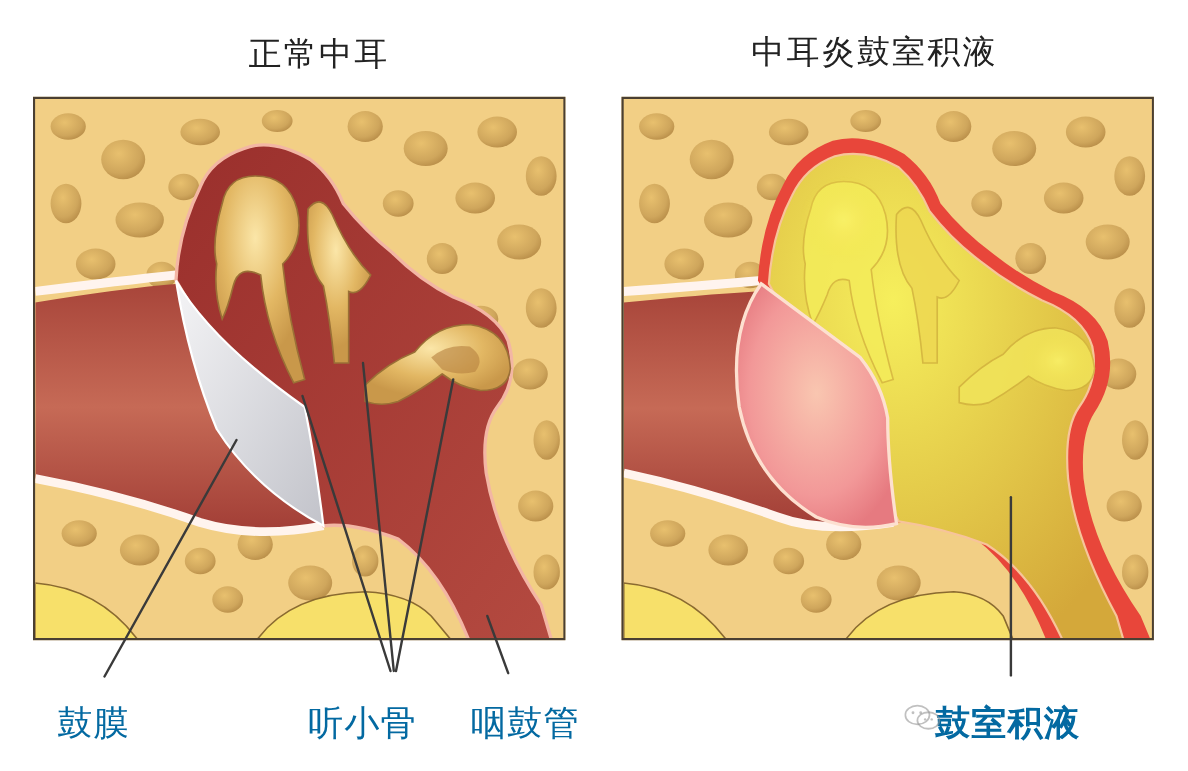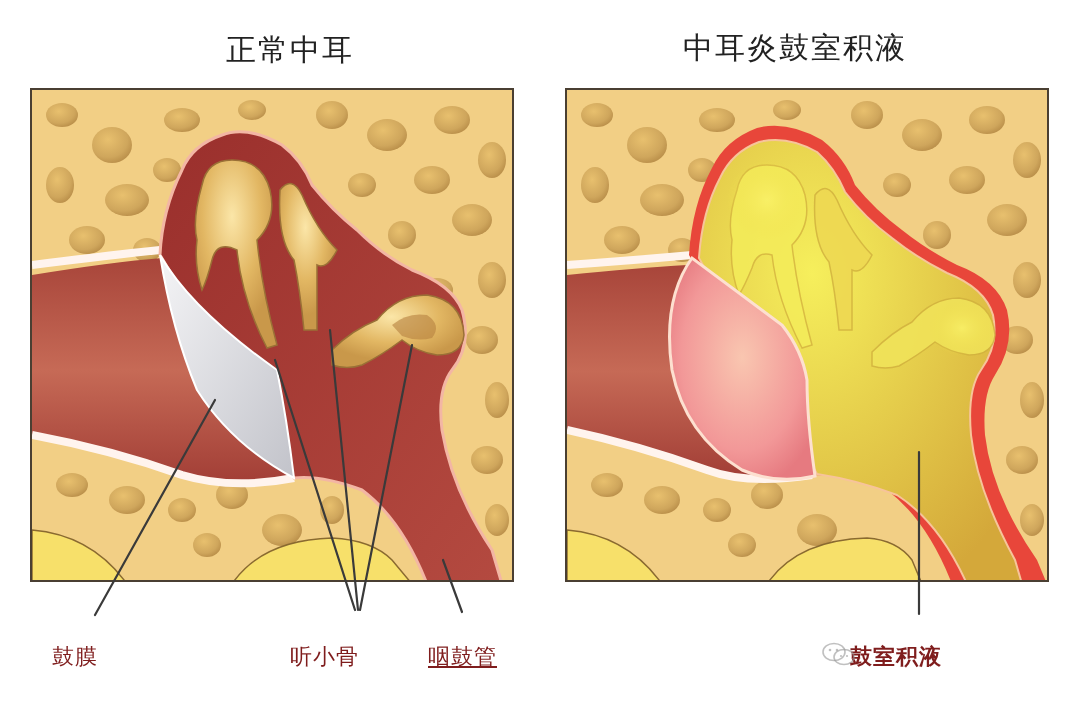--- a/index.html
+++ b/index.html
@@ -8,24 +8,24 @@
   .title { position: absolute; top: 30px; font-size: 30px; letter-spacing: 2px;
            text-align: center; line-height: 40px; color: #222; }
   .title-left { left: 190px; width: 200px; font-family: Liberation Serif, serif; }
   .title-right { left: 650px; width: 290px; font-family: Liberation Mono, monospace; }
   .panel { position: absolute; top: 88px; width: 484px; height: 494px;
            border: 2px solid #4a3f32; box-sizing: border-box; overflow: hidden; background: #f2cf85; }
   .panel-left { left: 30px; }
   .panel-right { left: 565px; }
   .panel svg { position: absolute; left: 0; top: 0; }
   .leaders { position: absolute; left: 0; top: 0; width: 1080px; height: 701px; pointer-events: none; }
-  .label { position: absolute; top: 637px; font-size: 22px; line-height: 40px; color: #7f1d1d; letter-spacing: 1px; }
+  .label { position: absolute; top: 637px; font-size: 32px; line-height: 40px; color: #0369a1; letter-spacing: 1px; }
   .lbl-eardrum { left: 52px; }
-  .lbl-ossicles { left: 290px; }
-  .lbl-eustachian { left: 428px; text-decoration: underline; }
+  .lbl-ossicles { left: 280px; }
+  .lbl-eustachian { left: 428px; }
   .lbl-effusion { left: 850px; font-weight: bold; }
   .watermark { position: absolute; left: 822px; top: 637px; font-size: 26px; line-height: 40px;
                color: rgba(160,160,160,0.55); letter-spacing: 1px; white-space: nowrap; }
   .wm-icon { display: inline-block; vertical-align: middle; margin-right: 2px; }
 </style>
 </head>
 <body>
 
 <div class="title title-left">正常中耳</div>
 <div class="title title-right">中耳炎鼓室积液</div>

